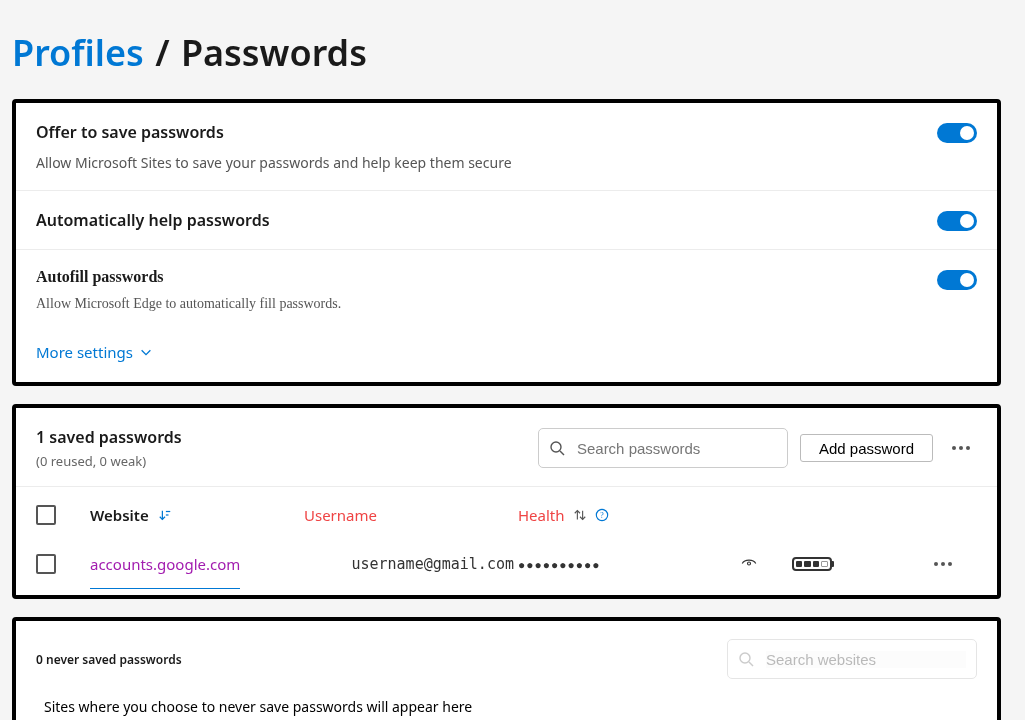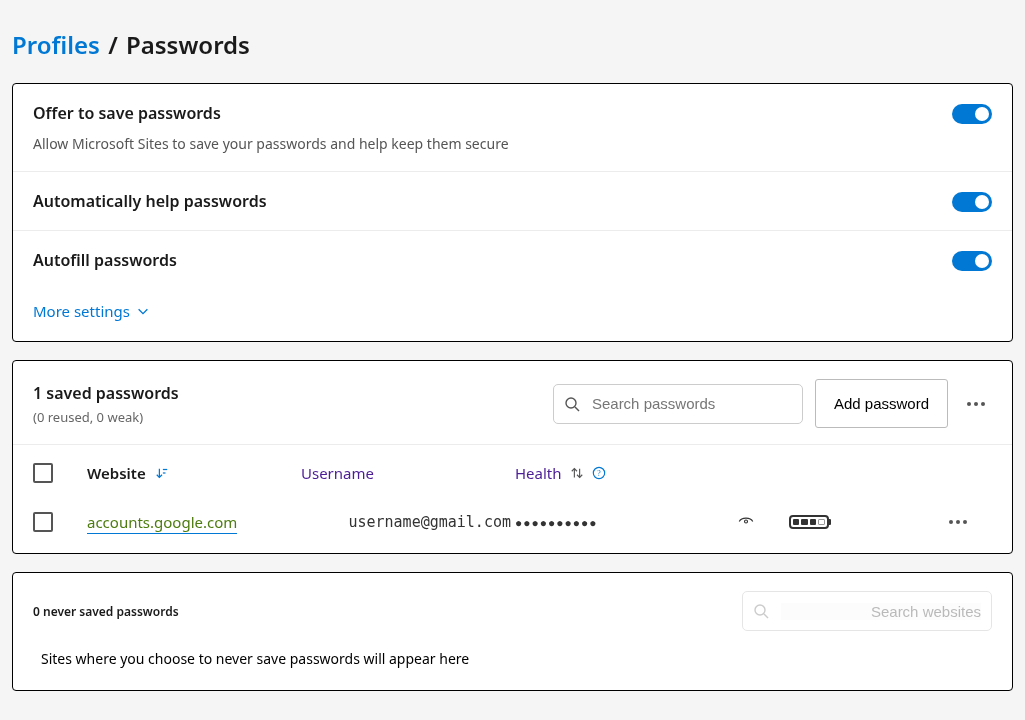--- a/index.html
+++ b/index.html
@@ -5,31 +5,31 @@
     * { box-sizing: border-box; margin: 0; padding: 0; }
     body {
       font-family: "Segoe UI", -apple-system, system-ui, sans-serif;
       background: #f5f5f5;
       color: #1a1a1a;
       font-size: 14px;
     }
     .page { padding: 0 0 20px 0; }
     .breadcrumb {
       padding: 28px 20px 22px 12px;
-      font-size: 24px;
+      font-size: 36px;
       font-weight: 600;
     }
     .breadcrumb .link { color: #0078d4; }
     .breadcrumb .sep { color: #1a1a1a; padding: 0 2px; }
     .breadcrumb .current { color: #1a1a1a; }
     .card {
       background: #fff;
-      border: 1px solid #000000;
+      border: 4px solid #000000;
       border-radius: 4px;
-      margin: 0 12px 18px 12px;
+      margin: 0 24px 18px 12px;
     }
     .setting-row {
       padding: 18px 20px 18px 20px;
       border-bottom: 1px solid #ececec;
       display: flex;
       align-items: flex-start;
       justify-content: space-between;
       gap: 20px;
     }
     .setting-row:last-child { border-bottom: none; }
@@ -63,21 +63,21 @@
       display: flex; align-items: center; border: 1px solid #ccc;
       border-radius: 5px; padding: 0 10px; width: 250px; height: 40px;
       background: #fff;
     }
     .search-box input {
       border: none; outline: none; flex: 1; font-size: 15px; color: #555;
     }
     .search-box input::placeholder { color: #767676; }
     .icon-search { width: 16px; height: 16px; margin-right: 12px; }
     .btn-add {
-      border: 1px solid #bbb; border-radius: 3px; height: 49px; padding: 0 18px;
+      border: 1px solid #bbb; border-radius: 3px; height: 28px; padding: 0 18px;
       background: #fff; font-size: 15px; cursor: pointer;
     }
     .more-btn {
       width: 32px; display: flex; justify-content: center; align-items: center;
       cursor: pointer;
     }
     .dots { display: flex; gap: 3px; }
     .dots span { width: 4px; height: 4px; background: #555; border-radius: 50%; }
     .table-header {
       border-top: 1px solid #ececec;
@@ -87,28 +87,28 @@
       padding: 18px 20px 14px 20px;
       gap: 4px;
     }
     .table-row {
       display: grid;
       grid-template-columns: 50px 210px 210px 270px 1fr 50px;
       align-items: center;
       padding: 14px 20px 20px 20px;
       gap: 4px;
     }
-    .col-label { color: #4c1d95; font-size: 15px; display: flex; align-items: center; gap: 8px; }
+    .col-label { color: #ef4444; font-size: 15px; display: flex; align-items: center; gap: 8px; }
     .col-label.website { font-weight: 600; color: #1a1a1a; gap: 9px; }
     .checkbox {
       width: 20px; height: 20px; border: 2px solid #555; border-radius: 2px; background: #fff;
     }
     .sort-icon, .updown-icon, .info-icon { display: inline-flex; }
     .sort-icon svg, .updown-icon svg, .info-icon svg { width: 14px; height: 14px; }
-    .site-link { color: #4d7c0f; font-size: 15px; border-bottom: 1px solid #0078d4; padding-bottom: 1px; width: fit-content; }
+    .site-link { color: #a21caf; font-size: 15px; border-bottom: 1px solid #0078d4; padding-bottom: 14px; width: fit-content; }
     .username-cell { font-size: 15px; color: #333; font-family: Consolas, monospace; text-align: right; }
     .password-cell { display: flex; align-items: center; justify-content: space-between; gap: 10px; padding-right: 30px; }
     .password-dots { letter-spacing: 1px; font-size: 12px; color: #333; }
     .reveal-icon svg { width: 18px; height: 18px; }
     .health-cell { display: flex; align-items: center; }
     .strength {
       width: 40px; height: 14px; border: 2px solid #333; border-radius: 4px;
       position: relative; display: flex; align-items: center; padding: 0 2px; gap: 2px;
     }
     .strength::after {
@@ -116,21 +116,21 @@
       background: #333; border-radius: 0 1px 1px 0;
     }
     .strength .seg { width: 8px; height: 6px; background: #333; border-radius: 1px; }
     .strength .seg.empty { background: transparent; border: 1px solid #999; box-sizing: border-box; }
     .never-head {
       display: flex; align-items: center; justify-content: space-between;
       padding: 18px 20px 18px 20px; gap: 16px; flex-wrap: wrap;
     }
     .never-title { font-weight: 600; font-size: 12px; }
     .search-box.disabled { opacity: 0.5; }
-    .search-box.disabled input { color: #a21caf; text-align: right; }
+    .search-box.disabled input { color: #a21caf; }
     .never-desc { padding: 0 20px 22px 28px; color: #000000; font-size: 14px; }
   </style>
 </head>
 <body>
 
 <div class="page">
 
   <div class="breadcrumb">
     <span class="link">Profiles</span>
     <span class="sep">/</span>
@@ -147,23 +147,24 @@
       <div class="toggle"></div>
     </div>
 
     <div class="setting-row">
       <div class="setting-text">
         <div class="setting-title">Automatically help passwords</div>
       </div>
       <div class="toggle"></div>
     </div>
 
-    <div class="setting-row" style="border-bottom:none;">
+    <div class="setting-row" style="border-bottom:none;font-family:Liberation Serif, serif;">
       <div class="setting-text">
         <div class="setting-title">Autofill passwords</div>
+        <div class="setting-desc">Allow Microsoft Edge to automatically fill passwords.</div>
       </div>
       <div class="toggle"></div>
     </div>
 
     <div class="more-row">
       <span class="more-link">
         <span>More settings</span>
         <span class="chev">
           <svg viewBox="0 0 16 16" fill="none" stroke="#0078d4" stroke-width="1.5">
               <path d="M3 6 L8 11 L13 6"></path>

